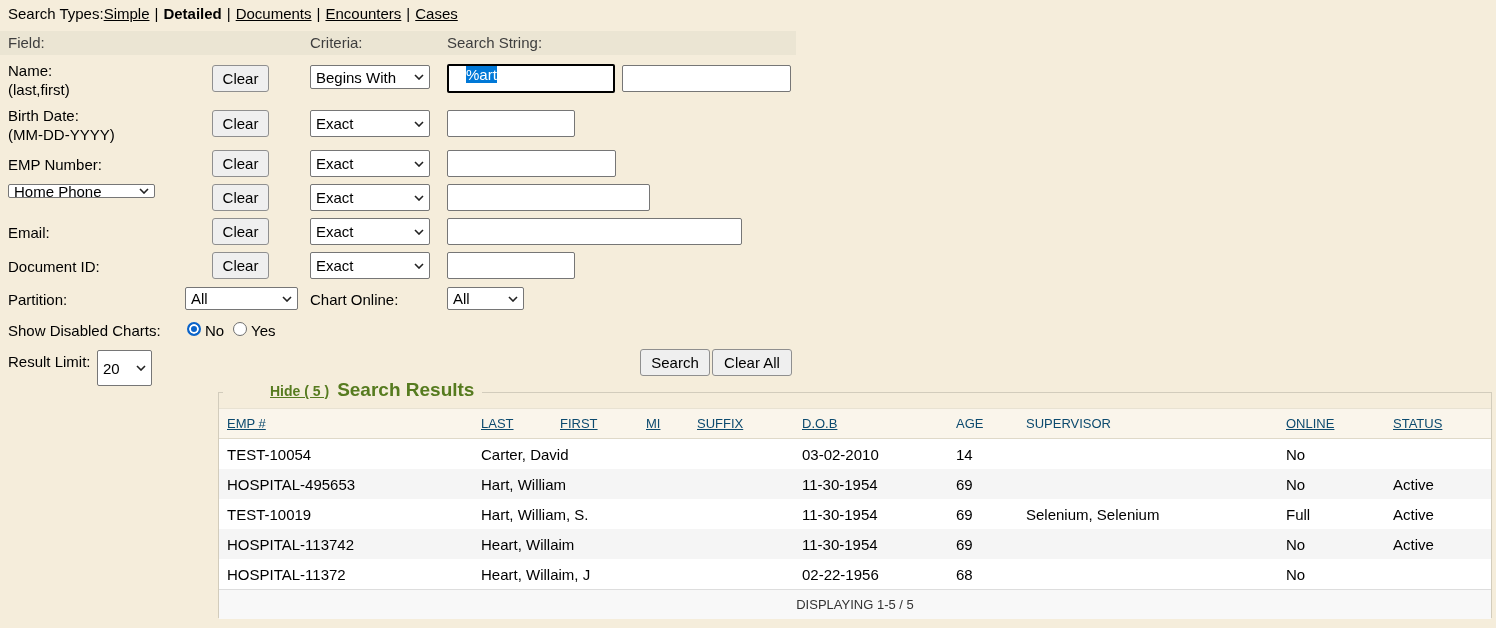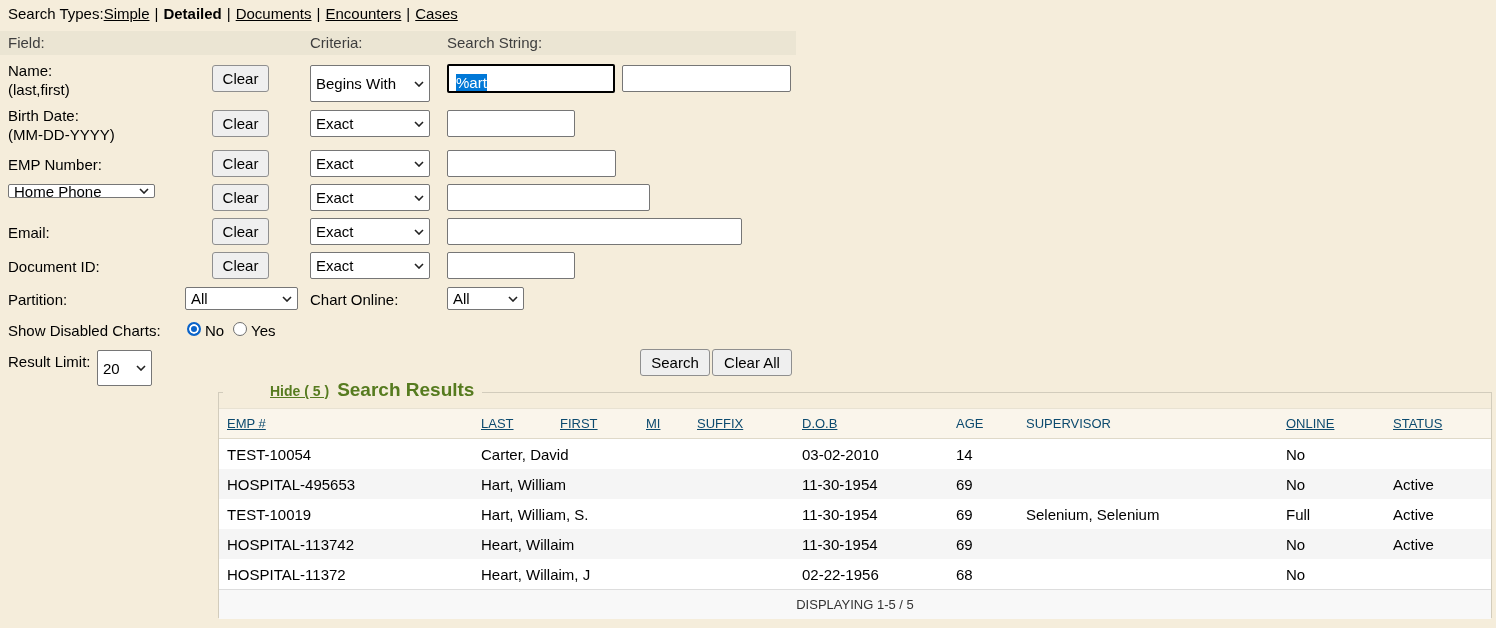--- a/index.html
+++ b/index.html
@@ -19,21 +19,21 @@
   
   .lbl{position:absolute;left:8px;line-height:19px;}
   .btn{position:absolute;box-sizing:border-box;background:#EFEFEF;border:1px solid #8F8F8F;border-radius:3px;
        font-family:"Liberation Sans",sans-serif;font-size:15px;color:#000;text-align:center;padding:0;cursor:pointer;}
   .sel{position:absolute;box-sizing:border-box;background:#fff;border:1px solid #767676;border-radius:2px;
        display:flex;align-items:center;padding:0 20px 0 5px;cursor:pointer;white-space:nowrap;}
   .sel .chev{position:absolute;right:5px;top:50%;transform:translateY(-50%);line-height:0;}
   .inp{position:absolute;box-sizing:border-box;background:#fff;border:1px solid #767676;border-radius:2px;
        font-family:"Liberation Sans",sans-serif;font-size:15px;padding:0 4px;}
   .inp-focus{position:absolute;box-sizing:border-box;background:#fff;border:2px solid #000;border-radius:2px;
-       display:flex;align-items:flex-end;padding:0 7px;}
+       display:flex;align-items:flex-start;padding:0 17px;}
   .inp-focus .seltext{background:#0078D7;color:#fff;}
   .radio{position:absolute;width:14px;height:14px;border-radius:50%;box-sizing:border-box;cursor:pointer;}
   .radio.checked{border:2px solid #0A63C9;background:#0A63C9;box-shadow:inset 0 0 0 2px #fff;}
   .radio.unchecked{border:1.5px solid #6F6F6F;background:#fff;}
 
   
   .results{position:absolute;left:218px;top:392px;width:1274px;height:226px;border:1px solid #D2CCBC;box-sizing:border-box;}
   .legend{position:absolute;left:4px;top:-14px;background:#F5EDDB;padding:0 8px 0 3px;display:flex;align-items:baseline;gap:8px;white-space:nowrap;}
   .hide-link{color:#567B1F;font-weight:bold;font-size:14px;text-decoration:underline;cursor:pointer;margin-left:44px;}
   .results-title{color:#567B1F;font-weight:bold;font-size:19px;}
@@ -60,21 +60,21 @@
     <span style="left:8px">Field:</span>
     <span style="left:310px">Criteria:</span>
     <span style="left:447px">Search String:</span>
   </div>
 
   <div class="lbl" style="top:61px">
     <div>Name:</div>
       <div>(last,first)</div>
   </div>
   <button class="btn" style="left:212px;top:65px;width:57px;height:27px">Clear</button>
-  <div class="sel" style="left:310px;top:65px;width:120px;height:37px">
+  <div class="sel" style="left:310px;top:65px;width:120px;height:24px">
     <span>Begins With</span>
     <span class="chev"><svg width="10" height="6" viewBox="0 0 10 6">
           <path d="M1 1l4 4 4-4" stroke="#222" stroke-width="1.6" fill="none"></path>
         </svg></span>
   </div>
   <div class="inp-focus" style="left:447px;top:64px;width:168px;height:29px">
     <span class="seltext">%art</span>
   </div>
   <input class="inp" style="left: 622px; top: 65px; width: 169px; height: 27px;">
 

